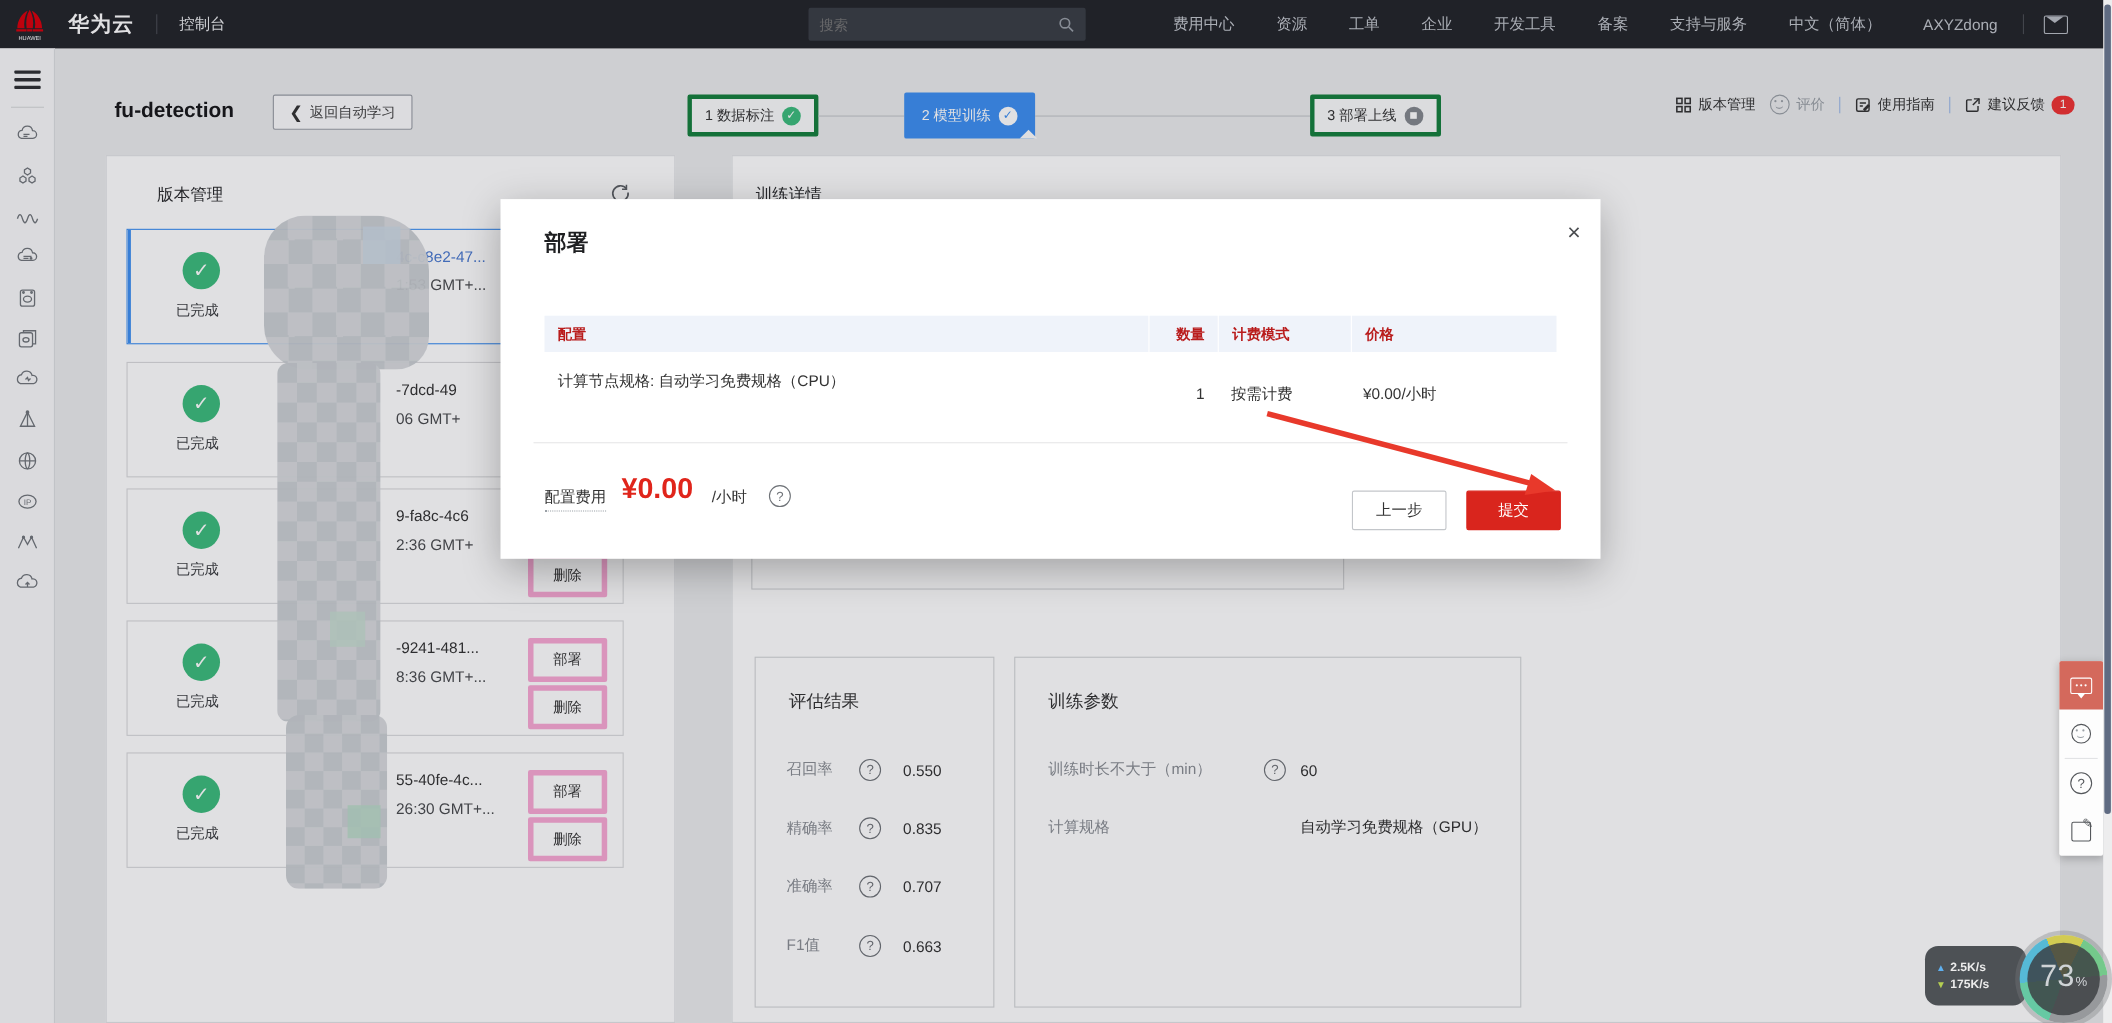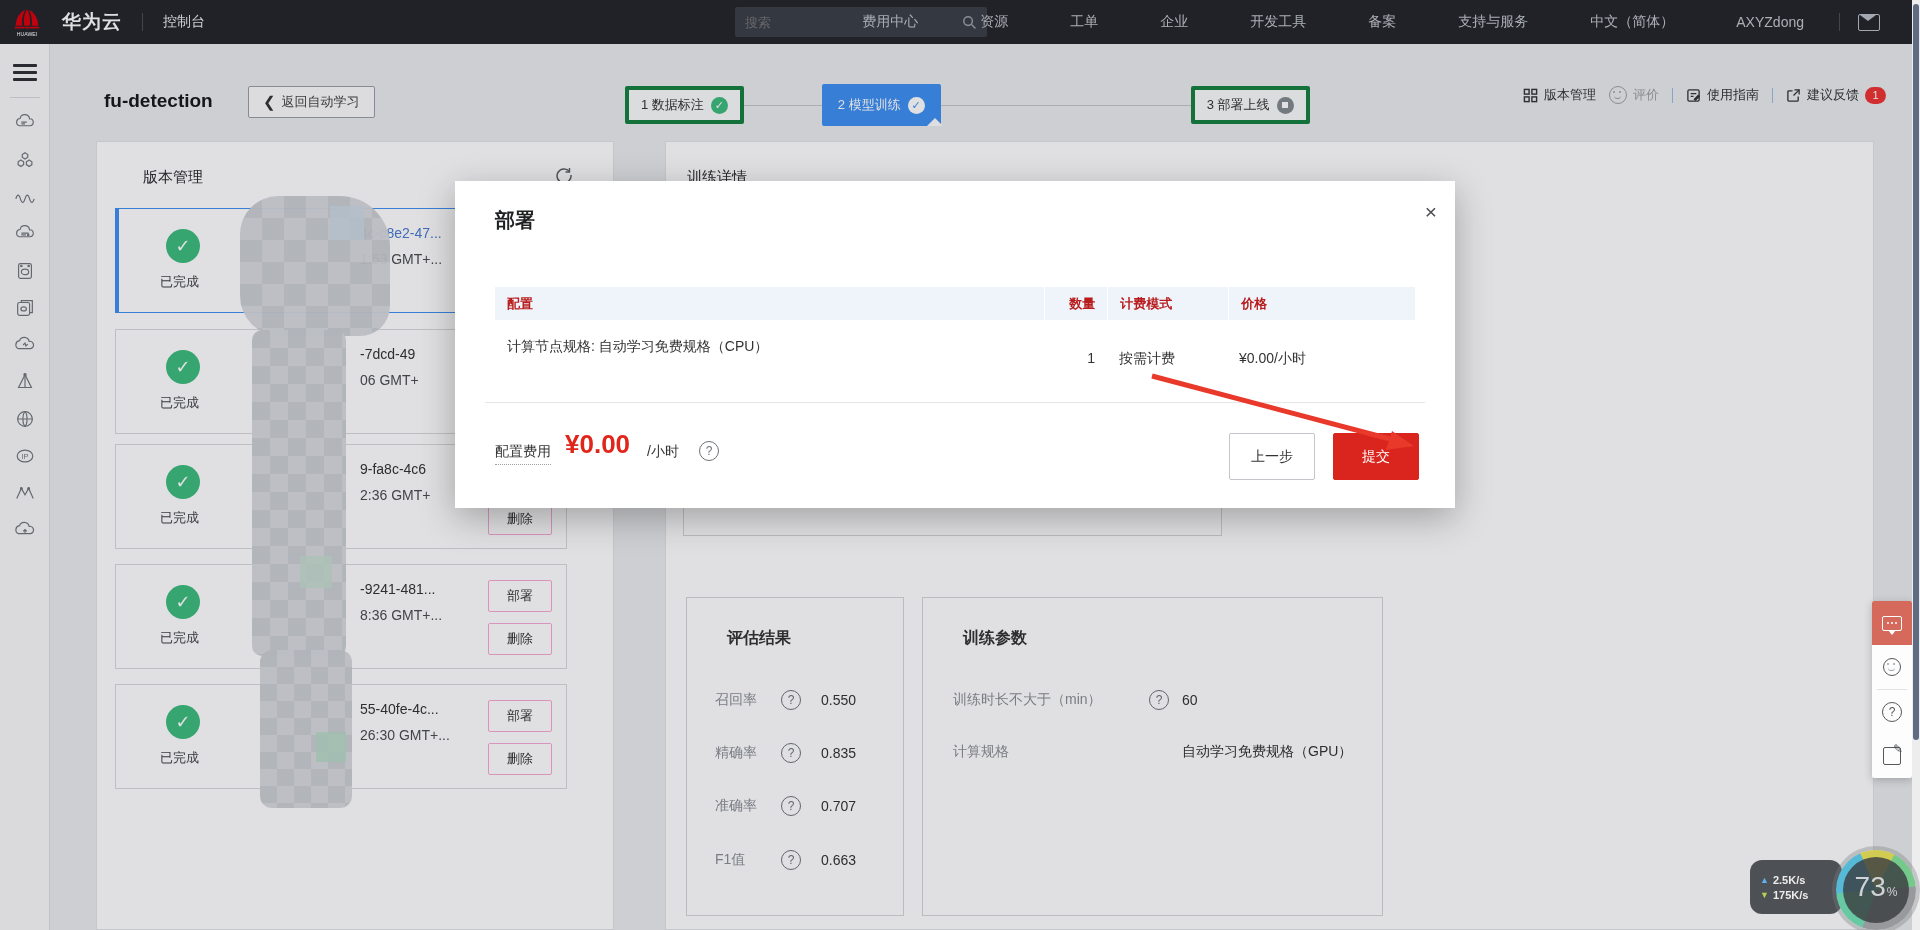--- a/index.html
+++ b/index.html
@@ -4,21 +4,21 @@
 <style>
   html,body{margin:0;padding:0;background:#d7d8da;}
   .stage{position:relative;width:1920px;height:930px;overflow:hidden;
     font-family:"Liberation Sans","DejaVu Sans",sans-serif;background:#ebeced;}
   
   .topbar{position:absolute;left:0;top:0;width:1920px;height:44px;background:#23252a;
     display:flex;align-items:center;color:#c9ccd2;font-size:14px;z-index:2;}
   .logo{display:flex;align-items:center;gap:20px;margin-left:12px;}
   .brand{color:#fff;font-size:19px;font-weight:bold;letter-spacing:1px;}
   .tb-sep{width:1px;height:18px;background:#4a4d53;margin:0 20px;}
-  .tb-item{padding:0 0;margin:0 31px;cursor:pointer;white-space:nowrap;color:#c2c6cc;}
+  .tb-item{padding:0 0;margin:0 19px;cursor:pointer;white-space:nowrap;color:#c2c6cc;}
   .tb-console{color:#e8eaec;margin-left:0;}
   .search{position:absolute;left:735px;top:7px;width:252px;height:30px;background:#3a3f46;
     border-radius:2px;display:flex;align-items:center;}
   .search input{flex:1;background:transparent;border:0;outline:none;color:#aab0b8;
     font-size:13px;padding:0 10px;font-family:inherit;}
   .search .mag{margin-right:10px;color:#9aa0a8;}
   .tb-right{position:absolute;right:40px;top:0;height:44px;display:flex;align-items:center;}
   .mail{width:20px;height:15px;border:1.5px solid #b9bec5;border-radius:2px;position:relative;margin-left:14px;}
   .mail:before{content:"";position:absolute;left:1px;top:0;border-left:8px solid transparent;
     border-right:8px solid transparent;border-top:6px solid #b9bec5;}
@@ -69,40 +69,40 @@
   .refresh{position:absolute;left:458px;top:24px;width:20px;height:20px;cursor:pointer;color:#5d6166;font-size:16px;}
   .vcard{position:absolute;left:18px;width:452px;height:105px;border:1px solid #d9dadc;
     background:#fff;box-sizing:border-box;cursor:pointer;}
   .vcard.sel{border:1px solid #3d8ff2;box-shadow:inset 3px 0 0 #3d8ff2;}
   .vchk{position:absolute;left:50px;top:20px;width:34px;height:34px;border-radius:50%;background:#3cbc7c;
     color:#fff;display:flex;align-items:center;justify-content:center;font-size:18px;}
   .vstatus{position:absolute;left:44px;top:64px;font-size:13px;color:#3f4144;}
   .vid{position:absolute;left:244px;top:16px;font-size:14px;color:#333;white-space:nowrap;}
   .sel .vid{color:#4a79cf;}
   .vtime{position:absolute;left:244px;top:42px;font-size:14px;color:#4a4c4f;white-space:nowrap;}
-  .vbtn{position:absolute;right:14px;width:62px;height:30px;border:1px solid #f9a8d4;background:#fff;
+  .vbtn{position:absolute;right:14px;width:62px;height:30px;border:5px solid #f9a8d4;background:#fff;
     border-radius:2px;font-size:13px;color:#333;display:flex;align-items:center;justify-content:center;cursor:pointer;}
   .vbtn.b1{top:15px;}.vbtn.b2{top:58px;}
   
   .mosaic{position:absolute;z-index:3;opacity:.95;filter:blur(.5px);
     background:repeating-conic-gradient(#d6d9dc 0% 25%,#c9cdd1 0% 50%);}
   .mosA{left:240px;top:196px;width:150px;height:140px;background-size:44px 44px;border-radius:38px 50px 30px 40px;}
   .mosB{left:252px;top:330px;width:94px;height:326px;background-size:36px 36px;border-radius:10px;}
   .mosC{left:260px;top:650px;width:92px;height:158px;background-size:34px 34px;border-radius:12px;}
   .mos-acc{position:absolute;z-index:4;opacity:.85;}
   
   .dpanel{position:absolute;left:665px;top:141px;width:1209px;height:789px;background:#fff;
     border:1px solid #e2e3e5;box-sizing:border-box;z-index:1;}
   .dp-title{position:absolute;left:21px;top:26px;font-size:15px;color:#2b2c2e;}
   .ghostbox{position:absolute;left:17px;top:150px;width:539px;height:244px;border:1px solid #d4d6d8;
     background:#fff;box-sizing:border-box;}
   .dbox{position:absolute;top:455px;border:1px solid #d4d6d8;background:#fff;box-sizing:border-box;}
   .box-eval{left:20px;width:218px;height:319px;}
   .box-par{left:256px;width:461px;height:319px;}
-  .dbox h3{margin:0;position:absolute;left:40px;top:30px;font-size:16px;font-weight:bold;color:#333;}
+  .dbox h3{margin:0;position:absolute;left:30px;top:30px;font-size:16px;font-weight:normal;color:#333;}
   .m-row{position:absolute;left:28px;display:flex;align-items:center;font-size:14px;}
   .m-lab{color:#8a8e94;width:66px;}
   .help{width:18px;height:18px;border:1.4px solid #6f7378;border-radius:50%;color:#6f7378;
     font-size:12px;display:inline-flex;align-items:center;justify-content:center;flex:none;}
   .m-val{color:#333;margin-left:20px;}
   .p-row{position:absolute;left:30px;display:flex;align-items:center;font-size:14px;}
   .p-lab{color:#8a8e94;width:196px;}
   .p-val{color:#333;margin-left:13px;}
   
   .dim{position:absolute;inset:0;background:rgba(13,18,28,.13);z-index:10;}
@@ -122,21 +122,21 @@
   .mtd.c1{padding-top:18px;}
   .mtd.c2{padding-top:30px;display:flex;justify-content:flex-end;}
   .mtd.c3,.mtd.c4{padding-top:30px;}
   .mdiv{position:absolute;left:30px;top:221px;width:940px;height:1px;background:#e7e7e8;}
   .mfoot{position:absolute;left:0;right:0;top:240px;height:60px;}
   .fee-lab{position:absolute;left:40px;top:22px;font-size:14px;color:#333;
     border-bottom:1px dotted #9aa0a6;padding-bottom:3px;}
   .fee-val{position:absolute;left:110px;top:8px;font-size:26px;font-weight:bold;color:#e0251b;}
   .fee-unit{position:absolute;left:192px;top:22px;font-size:14px;color:#333;}
   .fee-help{position:absolute;left:244px;top:20px;}
-  .btn{position:absolute;top:12px;height:47px;width:86px;border-radius:2px;font-size:14px;
+  .btn{position:absolute;top:25px;height:36px;width:86px;border-radius:2px;font-size:14px;
     display:flex;align-items:center;justify-content:center;cursor:pointer;box-sizing:border-box;}
   .btn-prev{right:140px;background:#fff;border:1px solid #c3c6ca;color:#333;}
   .btn-submit{right:36px;background:#d9251d;border:1px solid #d9251d;color:#fff;}
   
   .arrow{position:absolute;left:0;top:0;z-index:25;pointer-events:none;}
   
   .etoolbar{position:absolute;left:1872px;top:601px;width:40px;z-index:30;background:#fdfdfd;
     box-shadow:0 2px 8px rgba(0,0,0,.22);border-radius:2px;overflow:hidden;}
   .et-btn{width:40px;height:44px;display:flex;align-items:center;justify-content:center;cursor:pointer;color:#55585c;}
   .et-red{background:#d4695c;color:#fff;}

